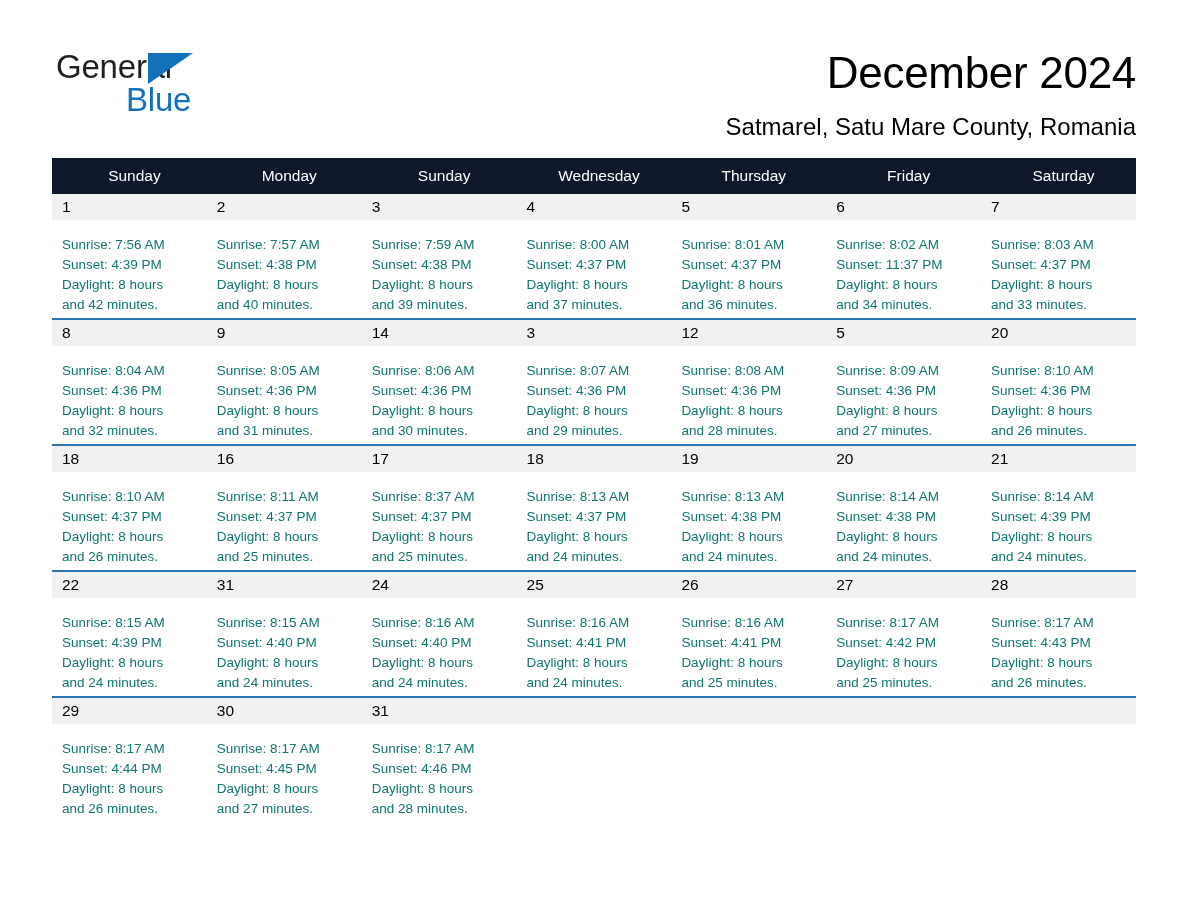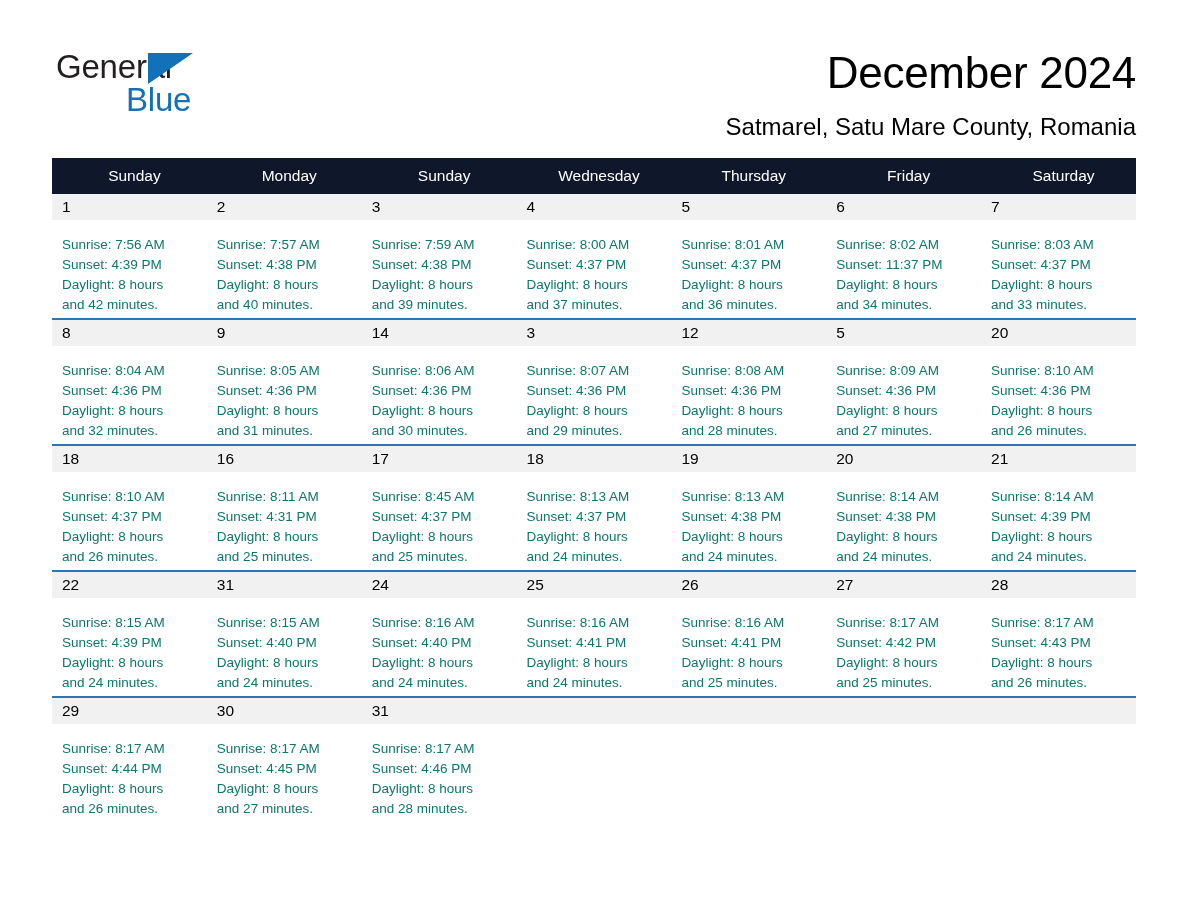--- a/index.html
+++ b/index.html
@@ -305,27 +305,27 @@
           <td class="day">
             <div class="daynum-band">18</div>
             <div class="cellinfo">Sunrise: 8:10 AM
 Sunset: 4:37 PM
 Daylight: 8 hours
 and 26 minutes.</div>
           </td>
           <td class="day">
             <div class="daynum-band">16</div>
             <div class="cellinfo">Sunrise: 8:11 AM
-Sunset: 4:31 PM
+Sunset: 4:37 PM
 Daylight: 8 hours
 and 25 minutes.</div>
           </td>
           <td class="day">
             <div class="daynum-band">17</div>
-            <div class="cellinfo">Sunrise: 8:45 AM
+            <div class="cellinfo">Sunrise: 8:37 AM
 Sunset: 4:37 PM
 Daylight: 8 hours
 and 25 minutes.</div>
           </td>
           <td class="day">
             <div class="daynum-band">18</div>
             <div class="cellinfo">Sunrise: 8:13 AM
 Sunset: 4:37 PM
 Daylight: 8 hours
 and 24 minutes.</div>

